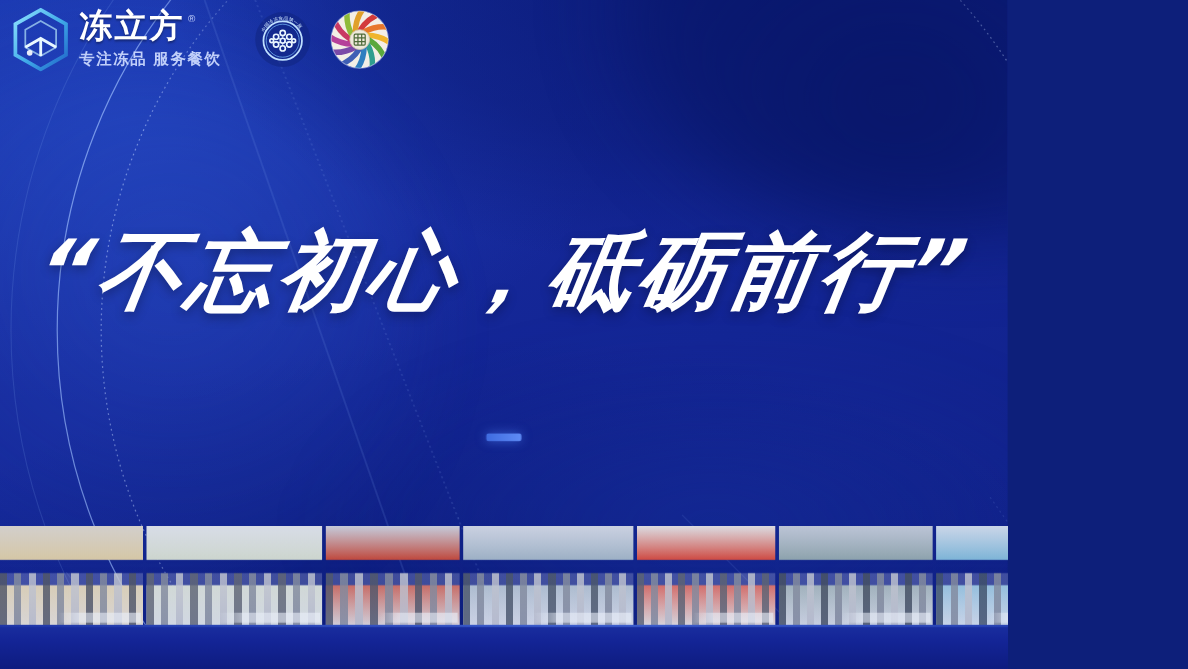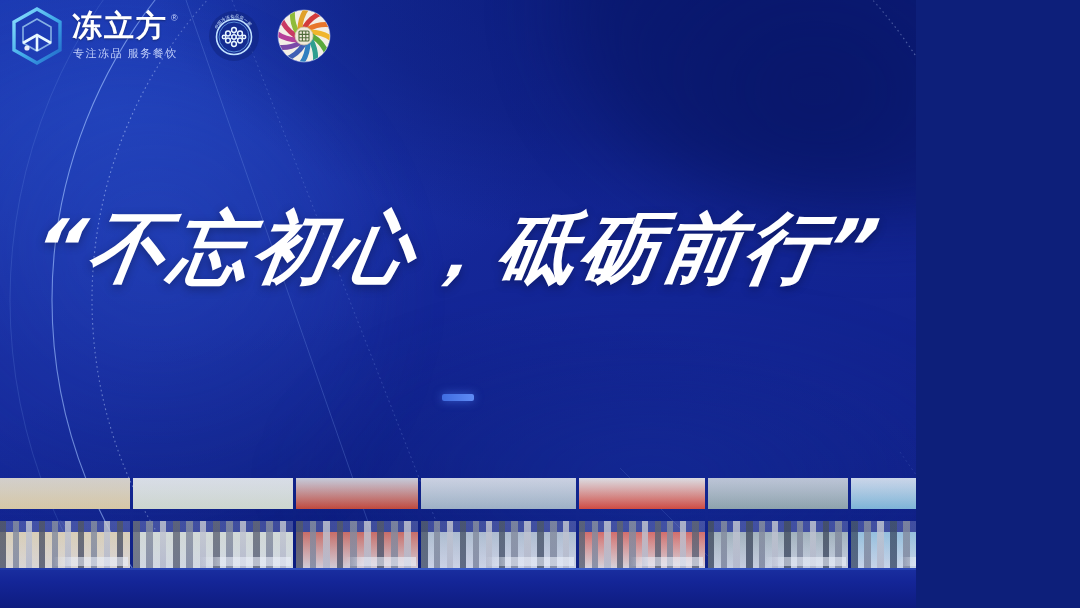--- a/index.html
+++ b/index.html
@@ -42,22 +42,22 @@
   .cube { width:54px; height:58px; flex:0 0 auto; }
   .brand-col { display:flex; flex-direction:column; justify-content:center; }
   .brand-row { display:flex; align-items:flex-start; }
   .brand-cn {
     font-size:30px; font-weight:700; color:#ffffff; letter-spacing:2px;
     line-height:1; font-family:"DejaVu Sans","Liberation Sans",sans-serif;
     text-shadow:0 1px 2px rgba(0,0,0,.35);
   }
   .brand-reg { font-size:9px; color:#c9d6ff; margin-left:3px; margin-top:2px; }
   .brand-tag {
-    font-size:11px; color:#cfdcff; letter-spacing:1.5px; margin-top:5px;
-    text-align:right; opacity:.92;
+    font-size:14px; color:#cfdcff; letter-spacing:1.5px; margin-top:5px;
+    text-align:right; opacity:.92;font-weight:bold;
   }
   .emblem { width:52px; height:52px; margin-left:14px; flex:0 0 auto; }
   .emblem2 { width:56px; height:56px; margin-left:16px; flex:0 0 auto; }
 
   
   .title-wrap {
     position:absolute; left:0; right:0; top:206px; text-align:center;
   }
   .title {
     display:inline-block;

